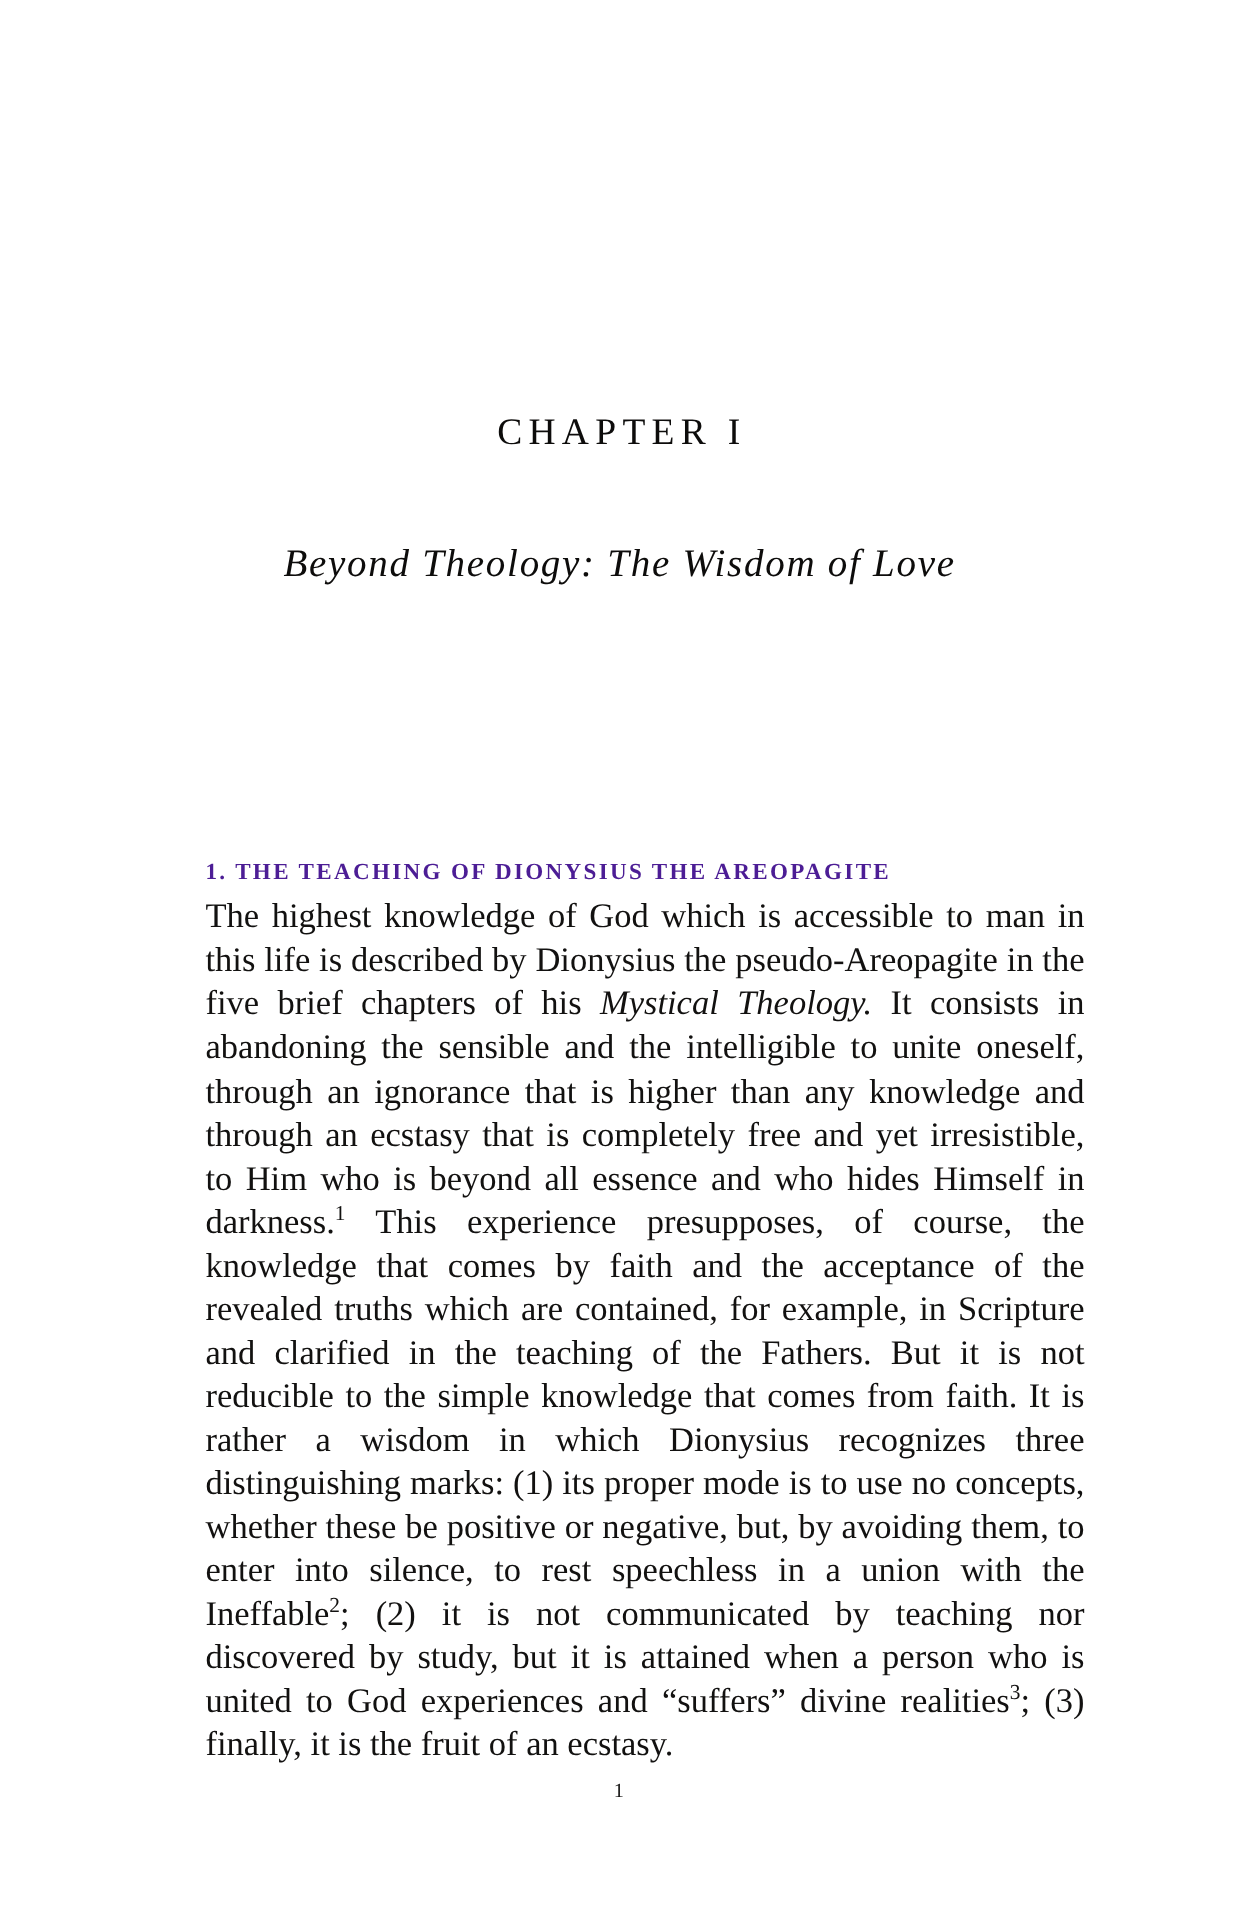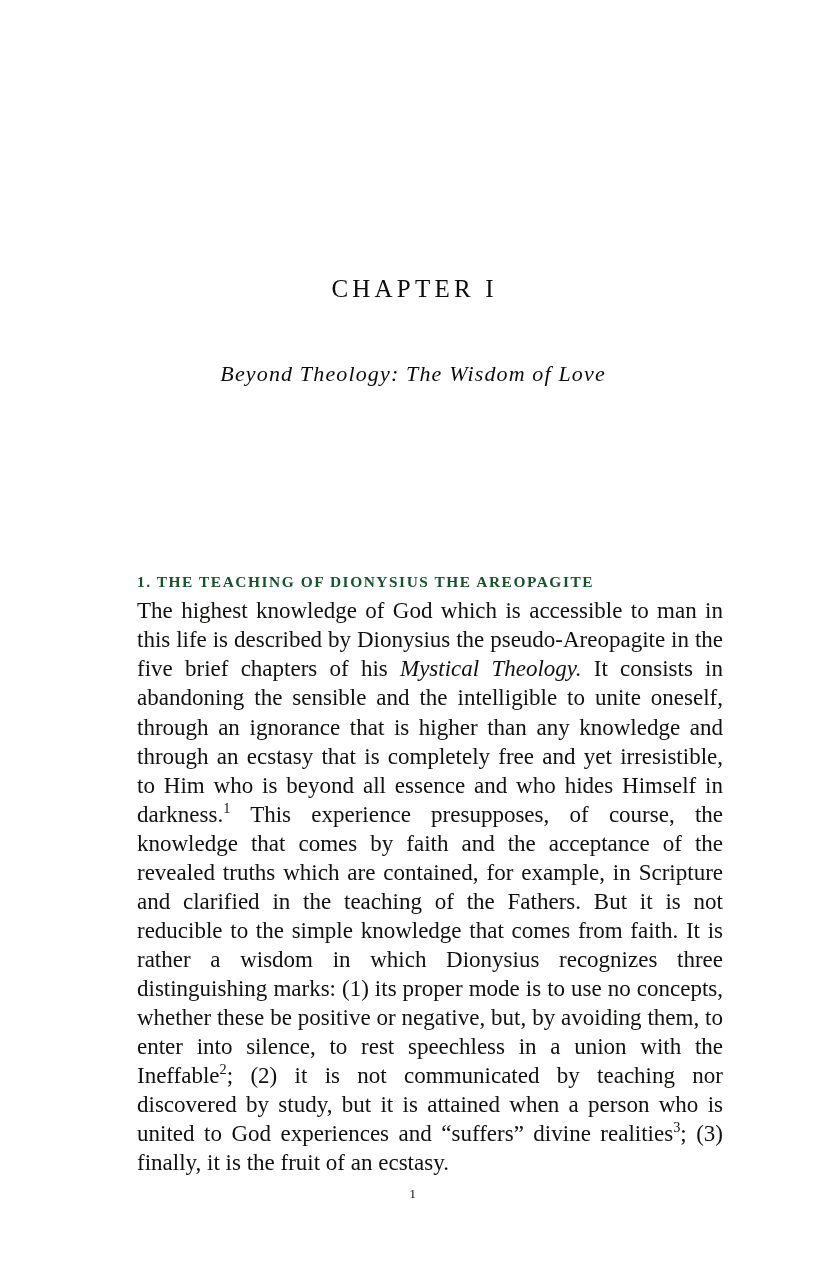--- a/index.html
+++ b/index.html
@@ -44,42 +44,42 @@
   }
 
   .chapter-title {
     position: absolute;
     left: 0;
     right: 0;
     top: 86px;
     text-align: center;
     font-family: "Liberation Serif", "DejaVu Serif", serif;
     font-style: italic;
-    font-size: 22px;
+    font-size: 26px;
     line-height: 1.15;
     letter-spacing: 1.15px;
     text-indent: 1.15px;
     color: #0d0c0b;
   }
 
   
   .body-col {
     position: absolute;
     left: 137px;
     top: 571px;
     width: 586px;
   }
 
   .section-heading {
     font-family: "Liberation Serif", "DejaVu Serif", serif;
     font-size: 15.4px;
     font-weight: 700;
     letter-spacing: 1.55px;
     line-height: 1.45;
-    color: #14532d;
+    color: #4c1d95;
     margin: 0 0 3px 0;
     white-space: nowrap;
   }
 
   .body-text {
     font-family: "Liberation Serif", "DejaVu Serif", serif;
     font-size: 23px;
     line-height: 29.05px;
     text-align: justify;
     text-justify: inter-word;

